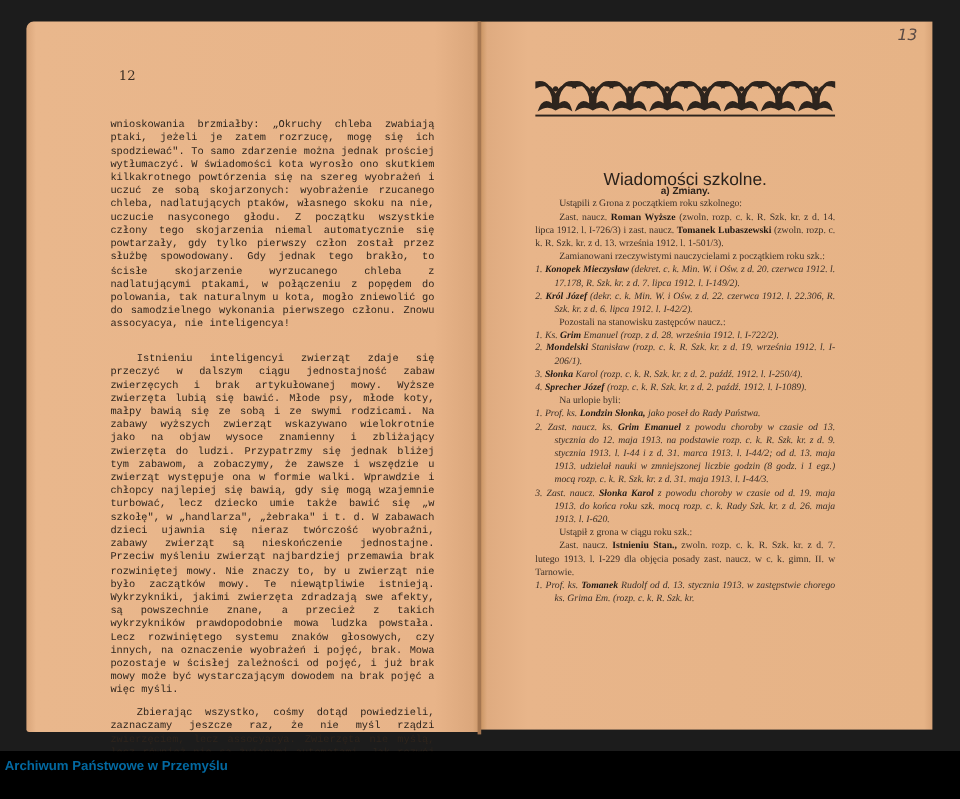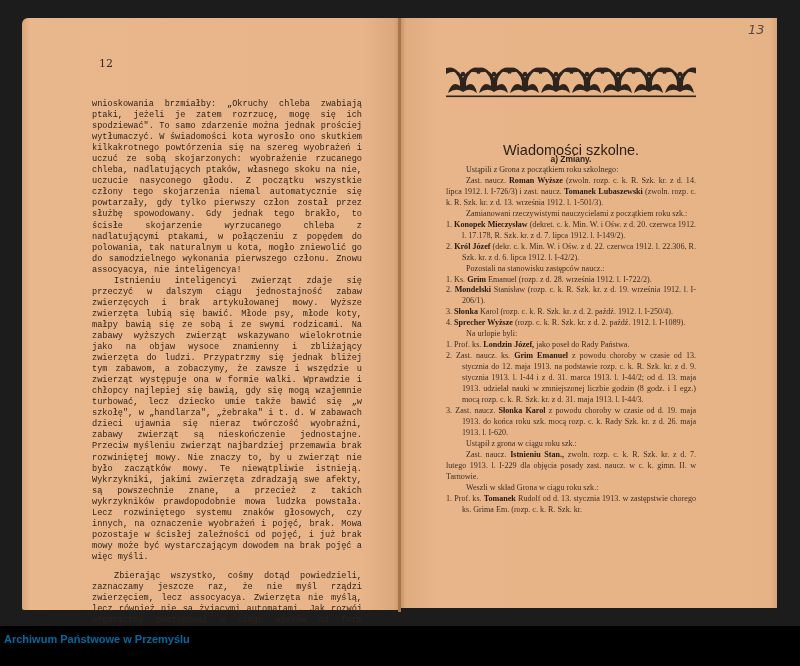--- a/index.html
+++ b/index.html
@@ -8,30 +8,30 @@
   .page{position:absolute;background:#e8b489;}
   .page-left{left:22px;top:18px;width:378px;height:592px;border-radius:6px 0 0 2px;
     background:linear-gradient(90deg,#d9a57a 0px,#e9b78c 8px,#e8b489 340px,#dba77c 372px,#c99566 378px);}
   .page-right{left:400px;top:18px;width:377px;height:590px;
     background:linear-gradient(90deg,#c7925f 0px,#dfab80 6px,#e8b58a 40px,#e6b386 370px,#d7a377 377px);}
   .gutter{position:absolute;left:398px;top:18px;width:3px;height:594px;background:#a57650;}
   .page-num{position:absolute;left:75px;top:57px;font-size:11px;color:#3a2d22;margin-left:24px;}
   .handwritten{position:absolute;left:748px;top:22px;font-size:13px;color:#5a4a44;font-family:"DejaVu Sans",sans-serif;font-style:italic;}
   .text-left{position:absolute;left:92px;top:99px;width:270px;font-size:8.6px;line-height:11.05px;color:#2e241c;text-align:justify;font-family:Liberation Mono, monospace;}
   .text-left p{margin:0;}
-  .text-left p.indent{text-indent:22px;}
+  .text-left p.indent{text-indent:22px;margin-top:18px;}
   .text-left p.gap{margin-top:8px;}
   .ornament{position:absolute;left:446px;top:66px;width:250px;height:32px;}
   .heading{position:absolute;left:446px;top:142px;width:250px;text-align:center;font-size:14.5px;color:#2b221b;font-family:"Liberation Sans",sans-serif;}
   .subhead{position:absolute;left:446px;top:154px;width:250px;text-align:center;font-size:8.4px;font-weight:bold;color:#2b221b;font-family:Liberation Sans, sans-serif;}
   .text-right{position:absolute;left:446px;top:165px;width:250px;font-size:8.1px;line-height:10.95px;color:#3a2e26;text-align:justify;font-family:"Liberation Serif",serif;}
   .text-right p{margin:0;}
   .text-right .ind1{text-indent:20px;}
   .text-right .ind2{text-indent:20px;}
-  .text-right .li{padding-left:16px;text-indent:-16px;}
+  .text-right .li{padding-left:16px;text-indent:-16px;font-style:italic;}
   .text-right b{color:#231a14;}
   .footer{position:absolute;left:0;top:626px;width:800px;height:40px;background:#000;}
   .footer-text{position:absolute;left:4px;top:7px;font-family:"Liberation Sans",sans-serif;font-weight:bold;font-size:11px;color:#0369a1;}
 </style>
 </head>
 <body>
 
 <div class="scan">
   <div class="page page-left"></div>
   <div class="page page-right"></div>
@@ -68,27 +68,26 @@
   <div class="text-right" id="right-text">
       <p class="ind1">Ustąpili z Grona z początkiem roku szkolnego:</p>
       <p class="ind2">Zast. naucz. <b>Roman Wyższe</b> (zwoln. rozp. c. k. R. Szk. kr. z d. 14. lipca 1912. l. I-726/3) i zast. naucz. <b>Tomanek Lubaszewski</b> (zwoln. rozp. c. k. R. Szk. kr. z d. 13. września 1912. l. 1-501/3).</p>
       <p class="ind2">Zamianowani rzeczywistymi nauczycielami z początkiem roku szk.:</p>
       <p class="li">1. <b>Konopek Mieczysław</b> (dekret. c. k. Min. W. i Ośw. z d. 20. czerwca 1912. l. 17.178, R. Szk. kr. z d. 7. lipca 1912. l. I-149/2).</p>
       <p class="li">2. <b>Król Józef</b> (dekr. c. k. Min. W. i Ośw. z d. 22. czerwca 1912. l. 22.306, R. Szk. kr. z d. 6. lipca 1912. l. I-42/2).</p>
       <p class="ind1">Pozostali na stanowisku zastępców naucz.:</p>
       <p class="li">1. Ks. <b>Grim</b> Emanuel (rozp. z d. 28. września 1912. l. I-722/2).</p>
       <p class="li">2. <b>Mondelski</b> Stanisław (rozp. c. k. R. Szk. kr. z d. 19. września 1912. l. I-206/1).</p>
       <p class="li">3. <b>Słonka</b> Karol (rozp. c. k. R. Szk. kr. z d. 2. paźdź. 1912. l. I-250/4).</p>
-      <p class="li">4. <b>Sprecher Wyższe</b> (rozp. c. k. R. Szk. kr. z d. 2. paźdź. 1912. l. I-1089).</p>
+      <p class="li">4. <b>Sprecher Józef</b> (rozp. c. k. R. Szk. kr. z d. 2. paźdź. 1912. l. I-1089).</p>
       <p class="ind1">Na urlopie byli:</p>
-      <p class="li">1. Prof. ks. <b>Londzin Józef,</b> jako poseł do Rady Państwa.</p>
+      <p class="li">1. Prof. ks. <b>Londzin Słonka,</b> jako poseł do Rady Państwa.</p>
       <p class="li">2. Zast. naucz. ks. <b>Grim Emanuel</b> z powodu choroby w czasie od 13. stycznia do 12. maja 1913. na podstawie rozp. c. k. R. Szk. kr. z d. 9. stycznia 1913. l. I-44 i z d. 31. marca 1913. l. I-44/2; od d. 13. maja 1913. udzielał nauki w zmniejszonej liczbie godzin (8 godz. i 1 egz.) mocą rozp. c. k. R. Szk. kr. z d. 31. maja 1913. l. I-44/3.</p>
       <p class="li">3. Zast. naucz. <b>Słonka Karol</b> z powodu choroby w czasie od d. 19. maja 1913. do końca roku szk. mocą rozp. c. k. Rady Szk. kr. z d. 26. maja 1913. l. I-620.</p>
       <p class="ind1">Ustąpił z grona w ciągu roku szk.:</p>
       <p class="ind2">Zast. naucz. <b>Istnieniu Stan.,</b> zwoln. rozp. c. k. R. Szk. kr. z d. 7. lutego 1913. l. I-229 dla objęcia posady zast. naucz. w c. k. gimn. II. w Tarnowie.</p>
-      <p class="ind1">Weszli w skład Grona w ciągu roku szk.:</p>
       <p class="li">1. Prof. ks. <b>Tomanek</b> Rudolf od d. 13. stycznia 1913. w zastępstwie chorego ks. Grima Em. (rozp. c. k. R. Szk. kr.</p>
     </div>
 </div>
 
 <div class="footer">
   <div class="footer-text">Archiwum Państwowe w Przemyślu</div>
 </div>
 
 </body></html>

